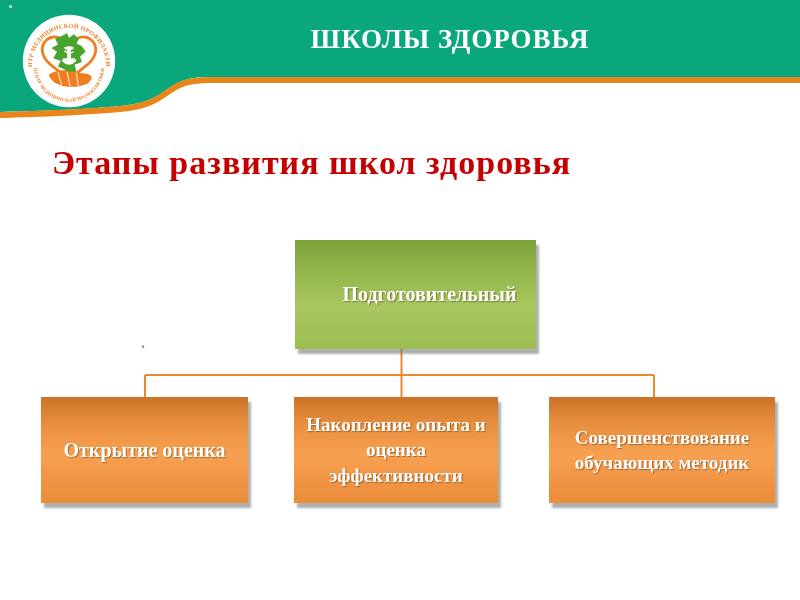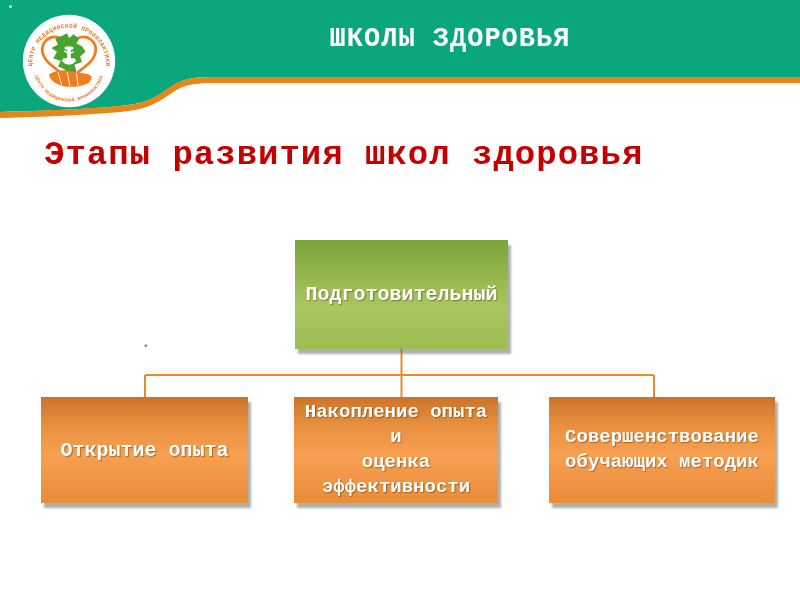--- a/index.html
+++ b/index.html
@@ -1,42 +1,43 @@
 <!DOCTYPE html>
 <html><head>
 <meta charset="utf-8">
 <style>
   html,body{margin:0;padding:0;background:#fff;}
   .slide{
     position:relative;width:800px;height:600px;background:#ffffff;
-    font-family:Liberation Mono, monospace;overflow:hidden;
+    font-family:Liberation Serif, serif;overflow:hidden;
   }
   .header-svg{position:absolute;left:0;top:0;pointer-events:none;}
   .header-title{
     position:absolute;left:150px;top:15px;width:600px;height:48px;
     line-height:48px;text-align:center;color:#ffffff;font-weight:bold;
     font-size:27px;letter-spacing:1px;
   }
   .logo-svg{position:absolute;left:21px;top:13px;}
   .tl-dot{position:absolute;left:9px;top:5px;width:3px;height:3px;background:#cde8df;border-radius:50%;}
   .heading{
-    position:absolute;left:44px;top:136px;margin:0;font-size:34px;font-weight:bold;
+    position:absolute;left:44px;top:136px;margin:8px;font-size:34px;font-weight:bold;
     color:#c40000;letter-spacing:1px;white-space:nowrap;
   }
   .connector-svg{position:absolute;left:0;top:0;pointer-events:none;}
   .node{
     position:absolute;display:flex;align-items:center;justify-content:center;
     text-align:center;color:#ffffff;font-weight:bold;
     box-shadow:3px 5px 2px rgba(110,110,110,0.55);
     white-space:pre-line;
     text-shadow:1px 1px 1px rgba(70,40,0,0.45);
   }
   .node-green{
     left:295px;top:240px;width:213px;height:109px;font-size:20px;
     background:linear-gradient(180deg,#7ca23a 0%,#96b94e 35%,#a8c75f 62%,#9cbd52 100%);
+    padding-left:28px;
   }
   .node-orange{
     background:linear-gradient(180deg,#cb7429 0%,#ea9140 28%,#f7a051 55%,#f09344 80%,#ea8d38 100%);
   }
   .node-1{left:41px;top:397px;width:207px;height:106px;font-size:20px;}
   .node-2{left:294px;top:397px;width:204px;height:106px;font-size:19px;line-height:1.32;}
   .node-3{left:549px;top:397px;width:226px;height:106px;font-size:19px;line-height:1.32;}
   .stray{position:absolute;left:141px;top:334px;font-size:16px;color:#8a8a8a;font-weight:bold;}
 </style>
 </head>
@@ -90,21 +91,21 @@
       <line x1="145" y1="375" x2="145" y2="397"></line>
       <line x1="654" y1="375" x2="654" y2="397"></line>
     </g>
   </svg>
 
   <div class="node node-green">
     <span>Подготовительный</span>
   </div>
 
   <div class="node node-orange node-1">
-    <span>Открытие опыта</span>
+    <span>Открытие оценка</span>
   </div>
 
   <div class="node node-orange node-2">
     <span>Накопление опыта и
 оценка
 эффективности</span>
   </div>
 
   <div class="node node-orange node-3">
     <span>Совершенствование

